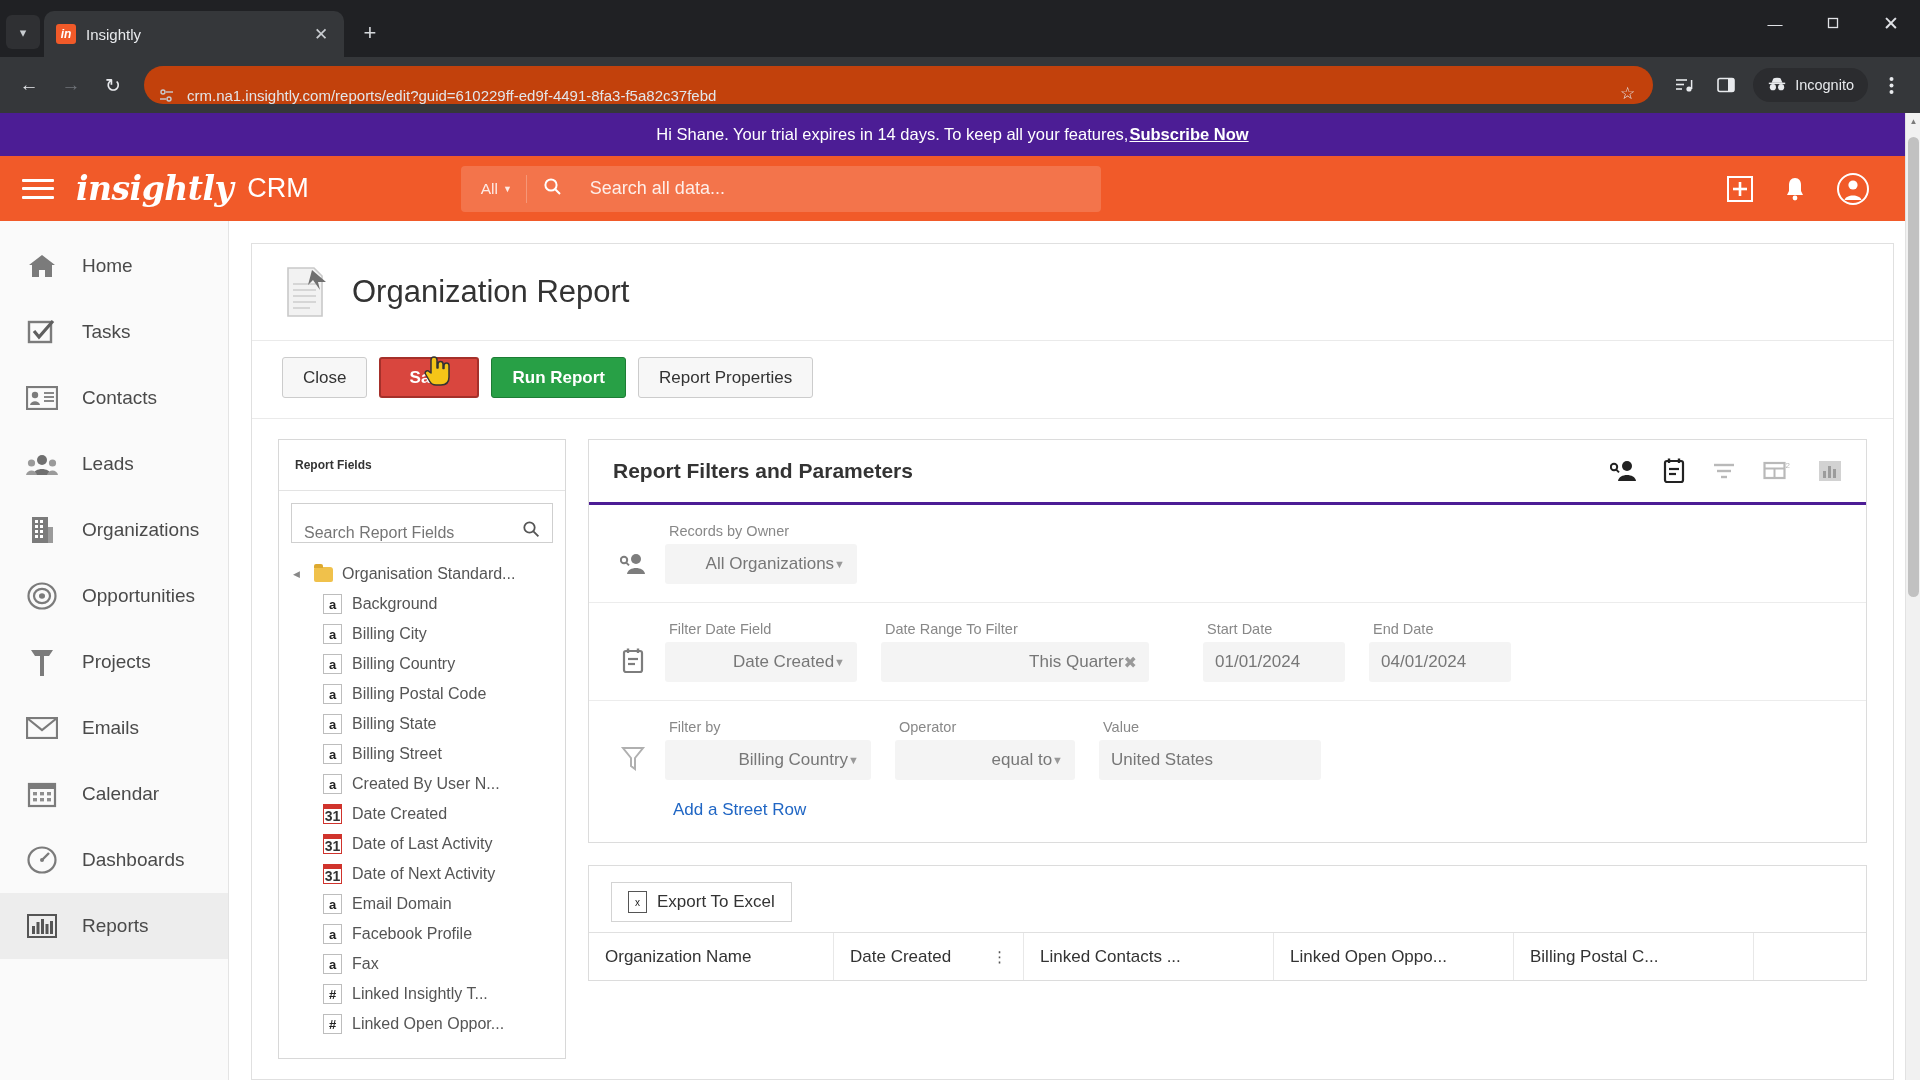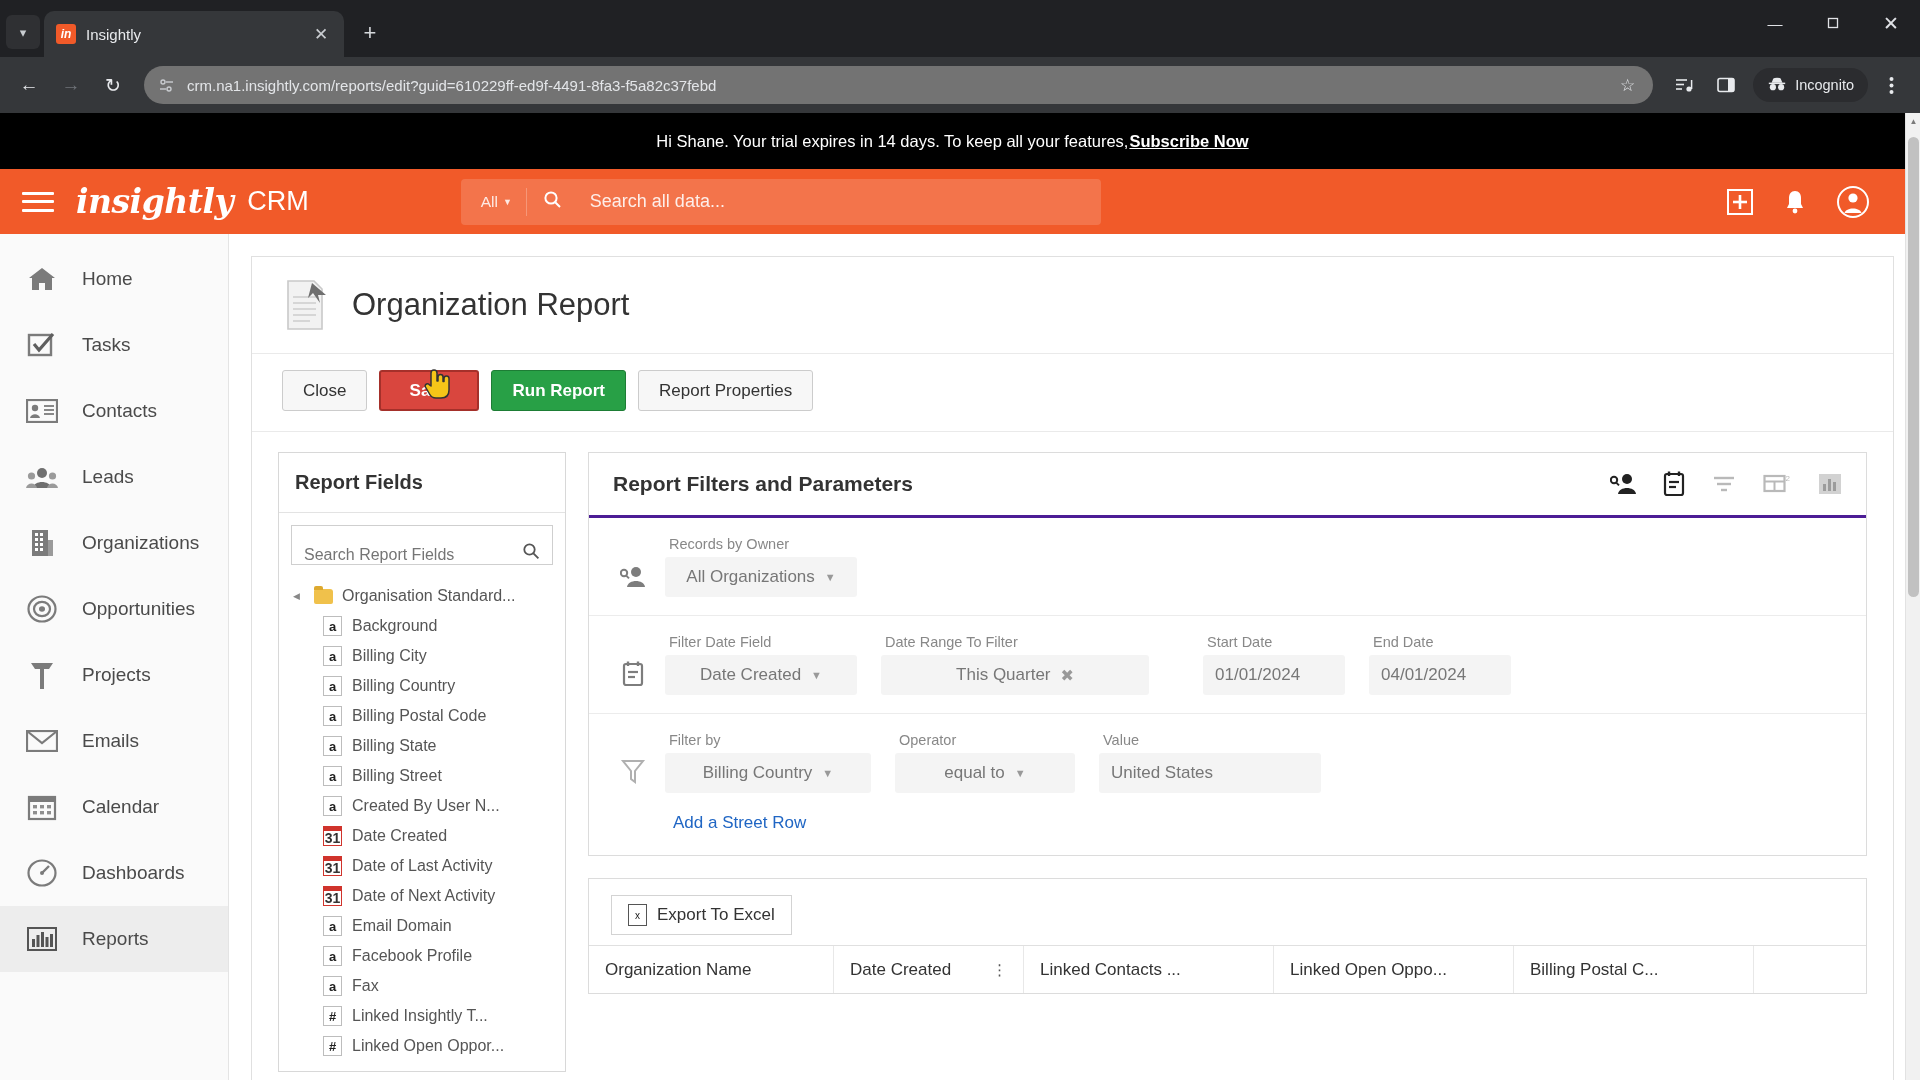--- a/index.html
+++ b/index.html
@@ -81,23 +81,23 @@
   .nav-btn {
     width: 38px; height: 38px;
     display: flex; align-items: center; justify-content: center;
     color: #e8eaed; font-size: 19px;
     border-radius: 50%;
   }
   .nav-btn.disabled { color: #70747a; }
   .omnibox {
     flex: 1;
     height: 38px;
-    background: #737373;
+    background: #c2410c;
     border-radius: 19px;
-    display: flex; align-items: center;
+    display: flex; align-items: flex-end;
     padding: 0 14px;
     margin: 0 8px;
     gap: 12px;
   }
   .omnibox-icon { color: #c9ccd0; flex-shrink: 0; display:flex; }
   .omnibox-url {
     color: #e3e5e8; font-size: 15px;
     flex: 1; white-space: nowrap; overflow: hidden;
   }
   .omnibox-star { color: #e3e5e8; font-size: 17px; padding-right: 4px; }
@@ -119,22 +119,22 @@
 
   
   .app {
     position: relative;
     width: 1920px;
     height: 967px;
     background: #fff;
     overflow: hidden;
   }
   .trial-banner {
-    background: #000000;
-    height: 56px;
+    background: #4c1d95;
+    height: 43px;
     display: flex; align-items: center; justify-content: center;
     color: #fff; font-size: 16.5px;
     width: 1905px;
   }
   .trial-banner a {
     color: #fff; text-decoration: underline; font-weight: bold;
     margin-left: 1px;
   }
   .app-header {
     background: #f15a29;
@@ -265,21 +265,21 @@
 
   
   .fields-panel {
     width: 288px;
     border: 1px solid #d8d8d8;
     display: flex; flex-direction: column;
     flex-shrink: 0;
   }
   .fields-header {
     padding: 18px 16px;
-    font-size: 20px; font-weight: bold; color: #333;
+    font-size: 12px; font-weight: bold; color: #333;
     border-bottom: 1px solid #e3e3e3;
   }
   .fields-search {
     margin: 12px 12px 10px 12px;
     height: 40px;
     border: 1px solid #cfcfcf;
     display: flex; align-items: flex-end;
     padding: 0 12px;
   }
   .fields-search input {
@@ -349,21 +349,21 @@
   .field-label { font-size: 14.5px; color: #888; margin-bottom: 5px; padding-left: 4px; }
   .fake-select, .fake-input {
     height: 40px;
     background: #f4f4f4;
     border: none;
     border-radius: 3px;
     display: flex; align-items: center;
     padding: 0 12px;
     font-size: 17px; color: #777;
   }
-  .fake-select { justify-content: center; gap: 10px; }
+  .fake-select { justify-content: flex-end; }
   .caret { color: #999; font-size: 11px; }
   .clearx { color: #999; font-size: 16px; }
   .addrow {
     padding: 16px 24px 22px 84px;
     color: #2066c4; font-size: 17px;
   }
 
   
   .table-card { border: 1px solid #dcdcdc; background: #fff; }
   .export-bar { padding: 16px 22px 10px 22px; }

